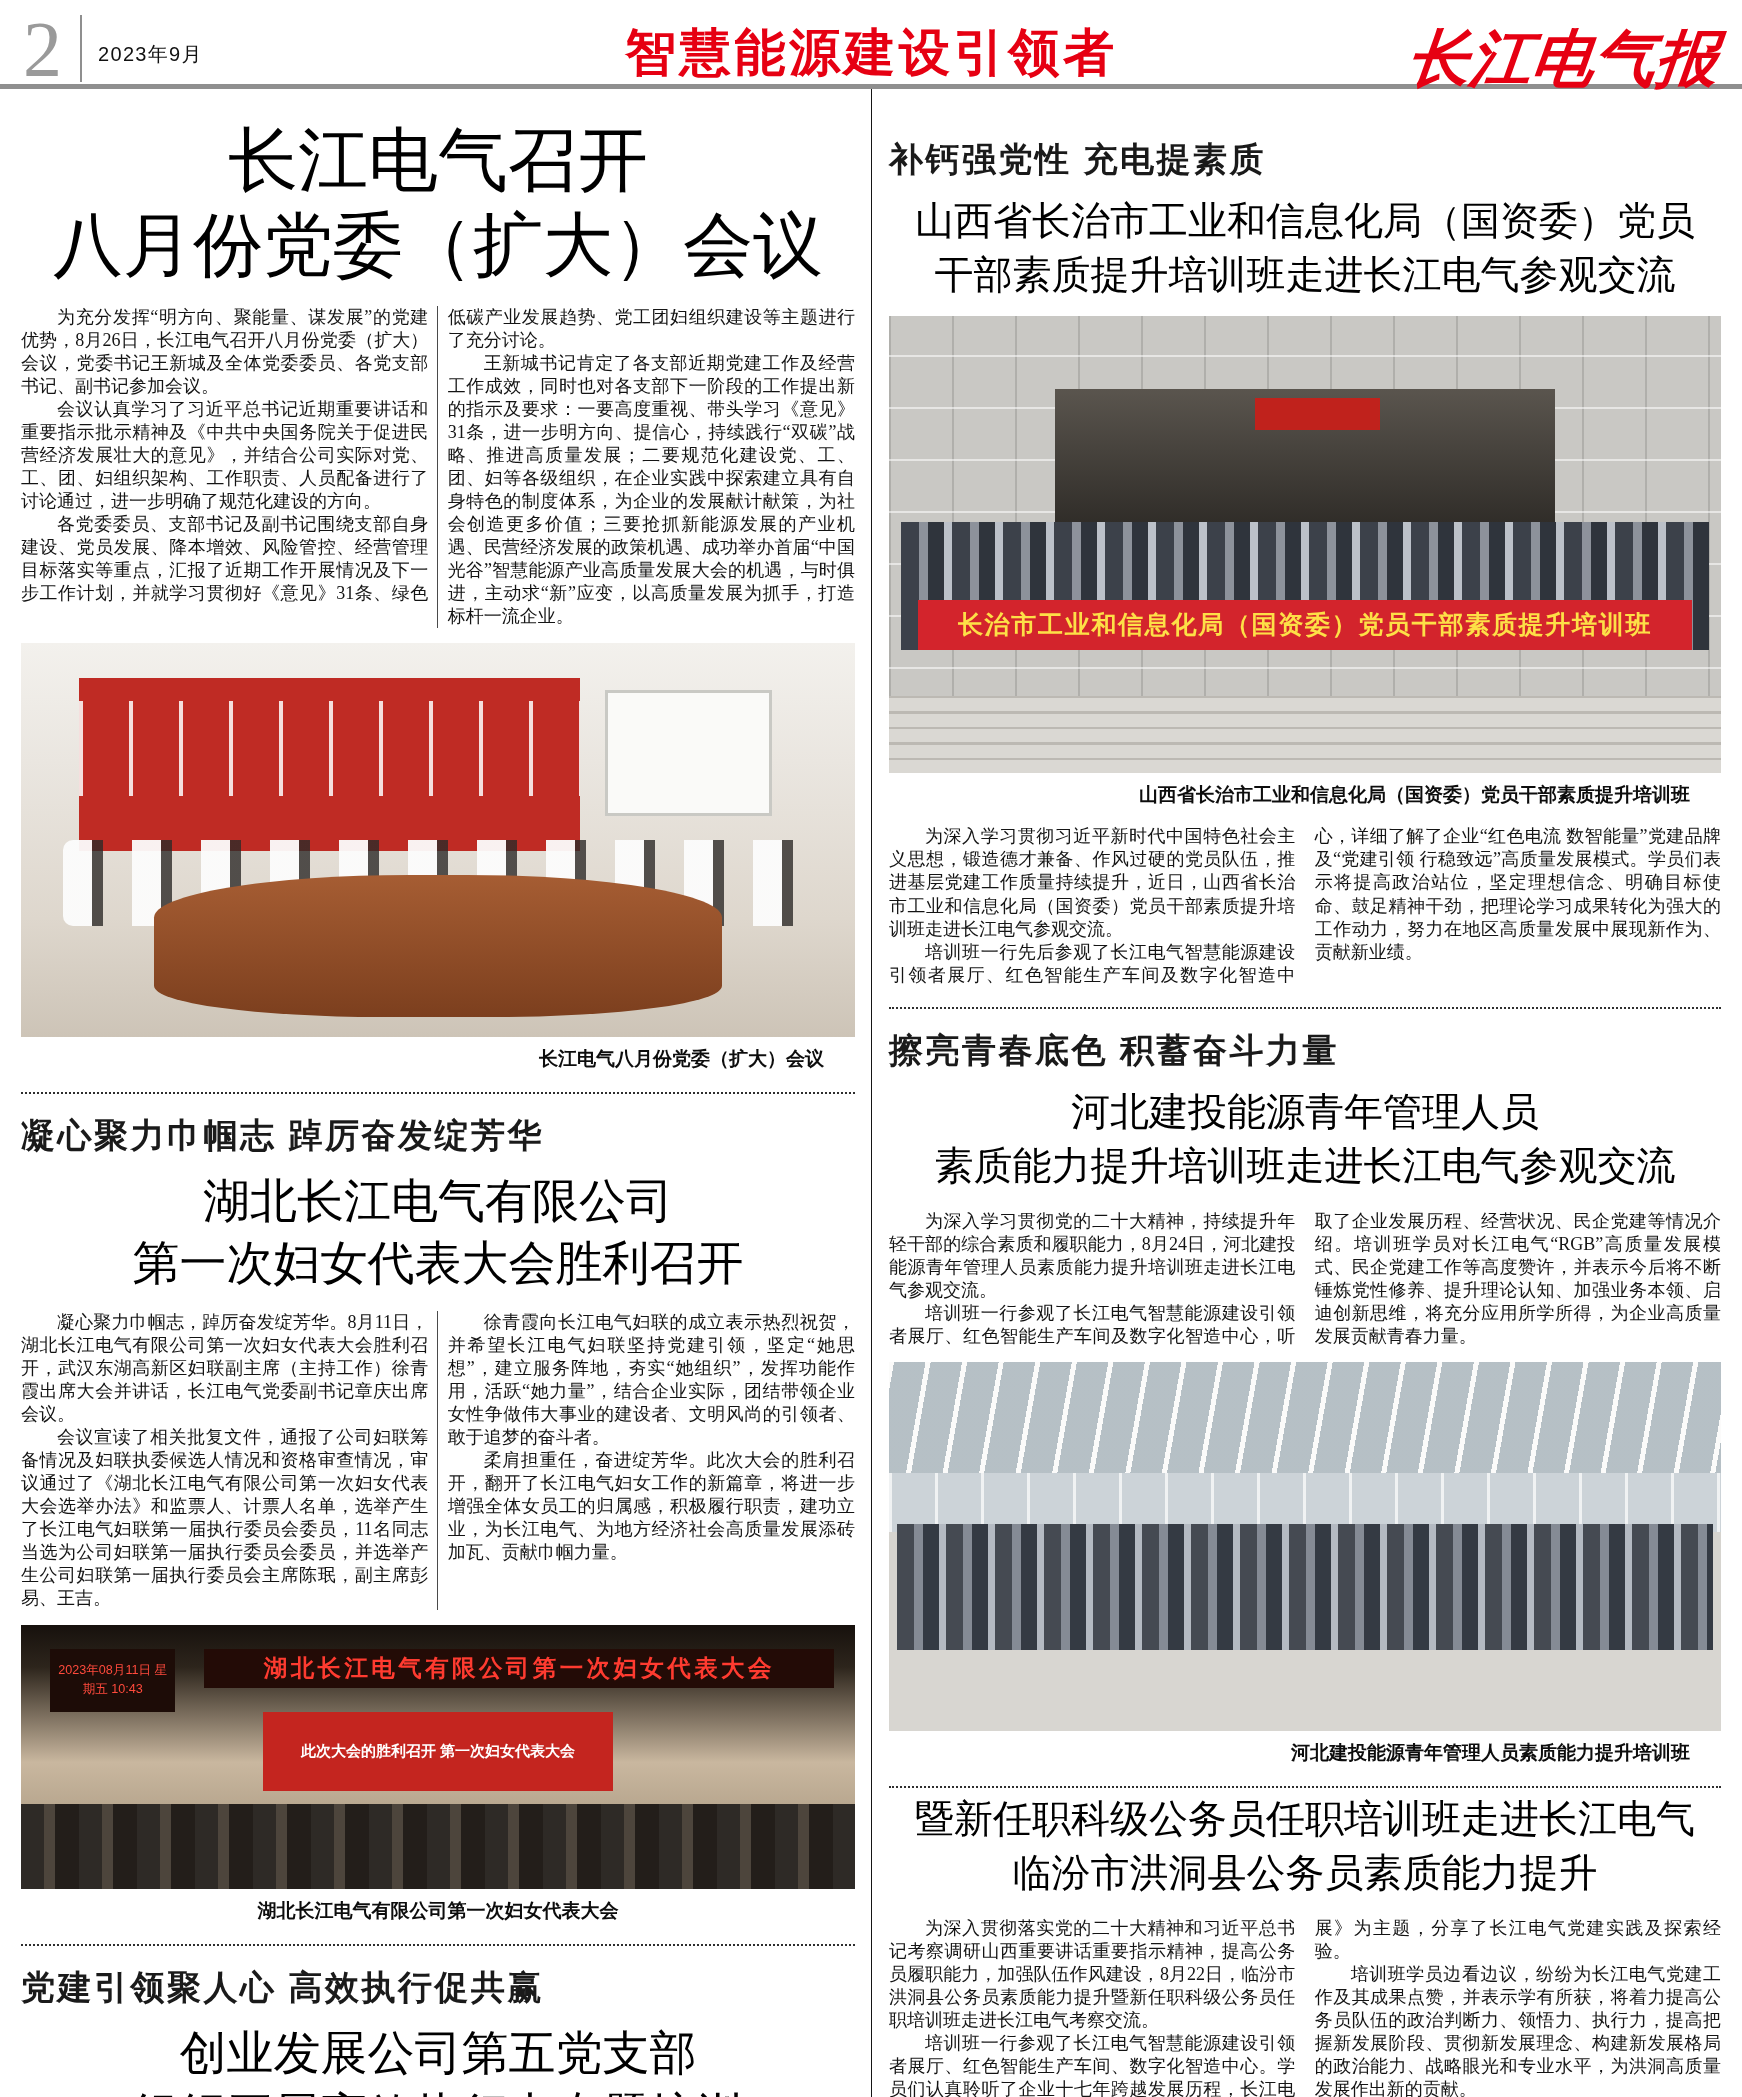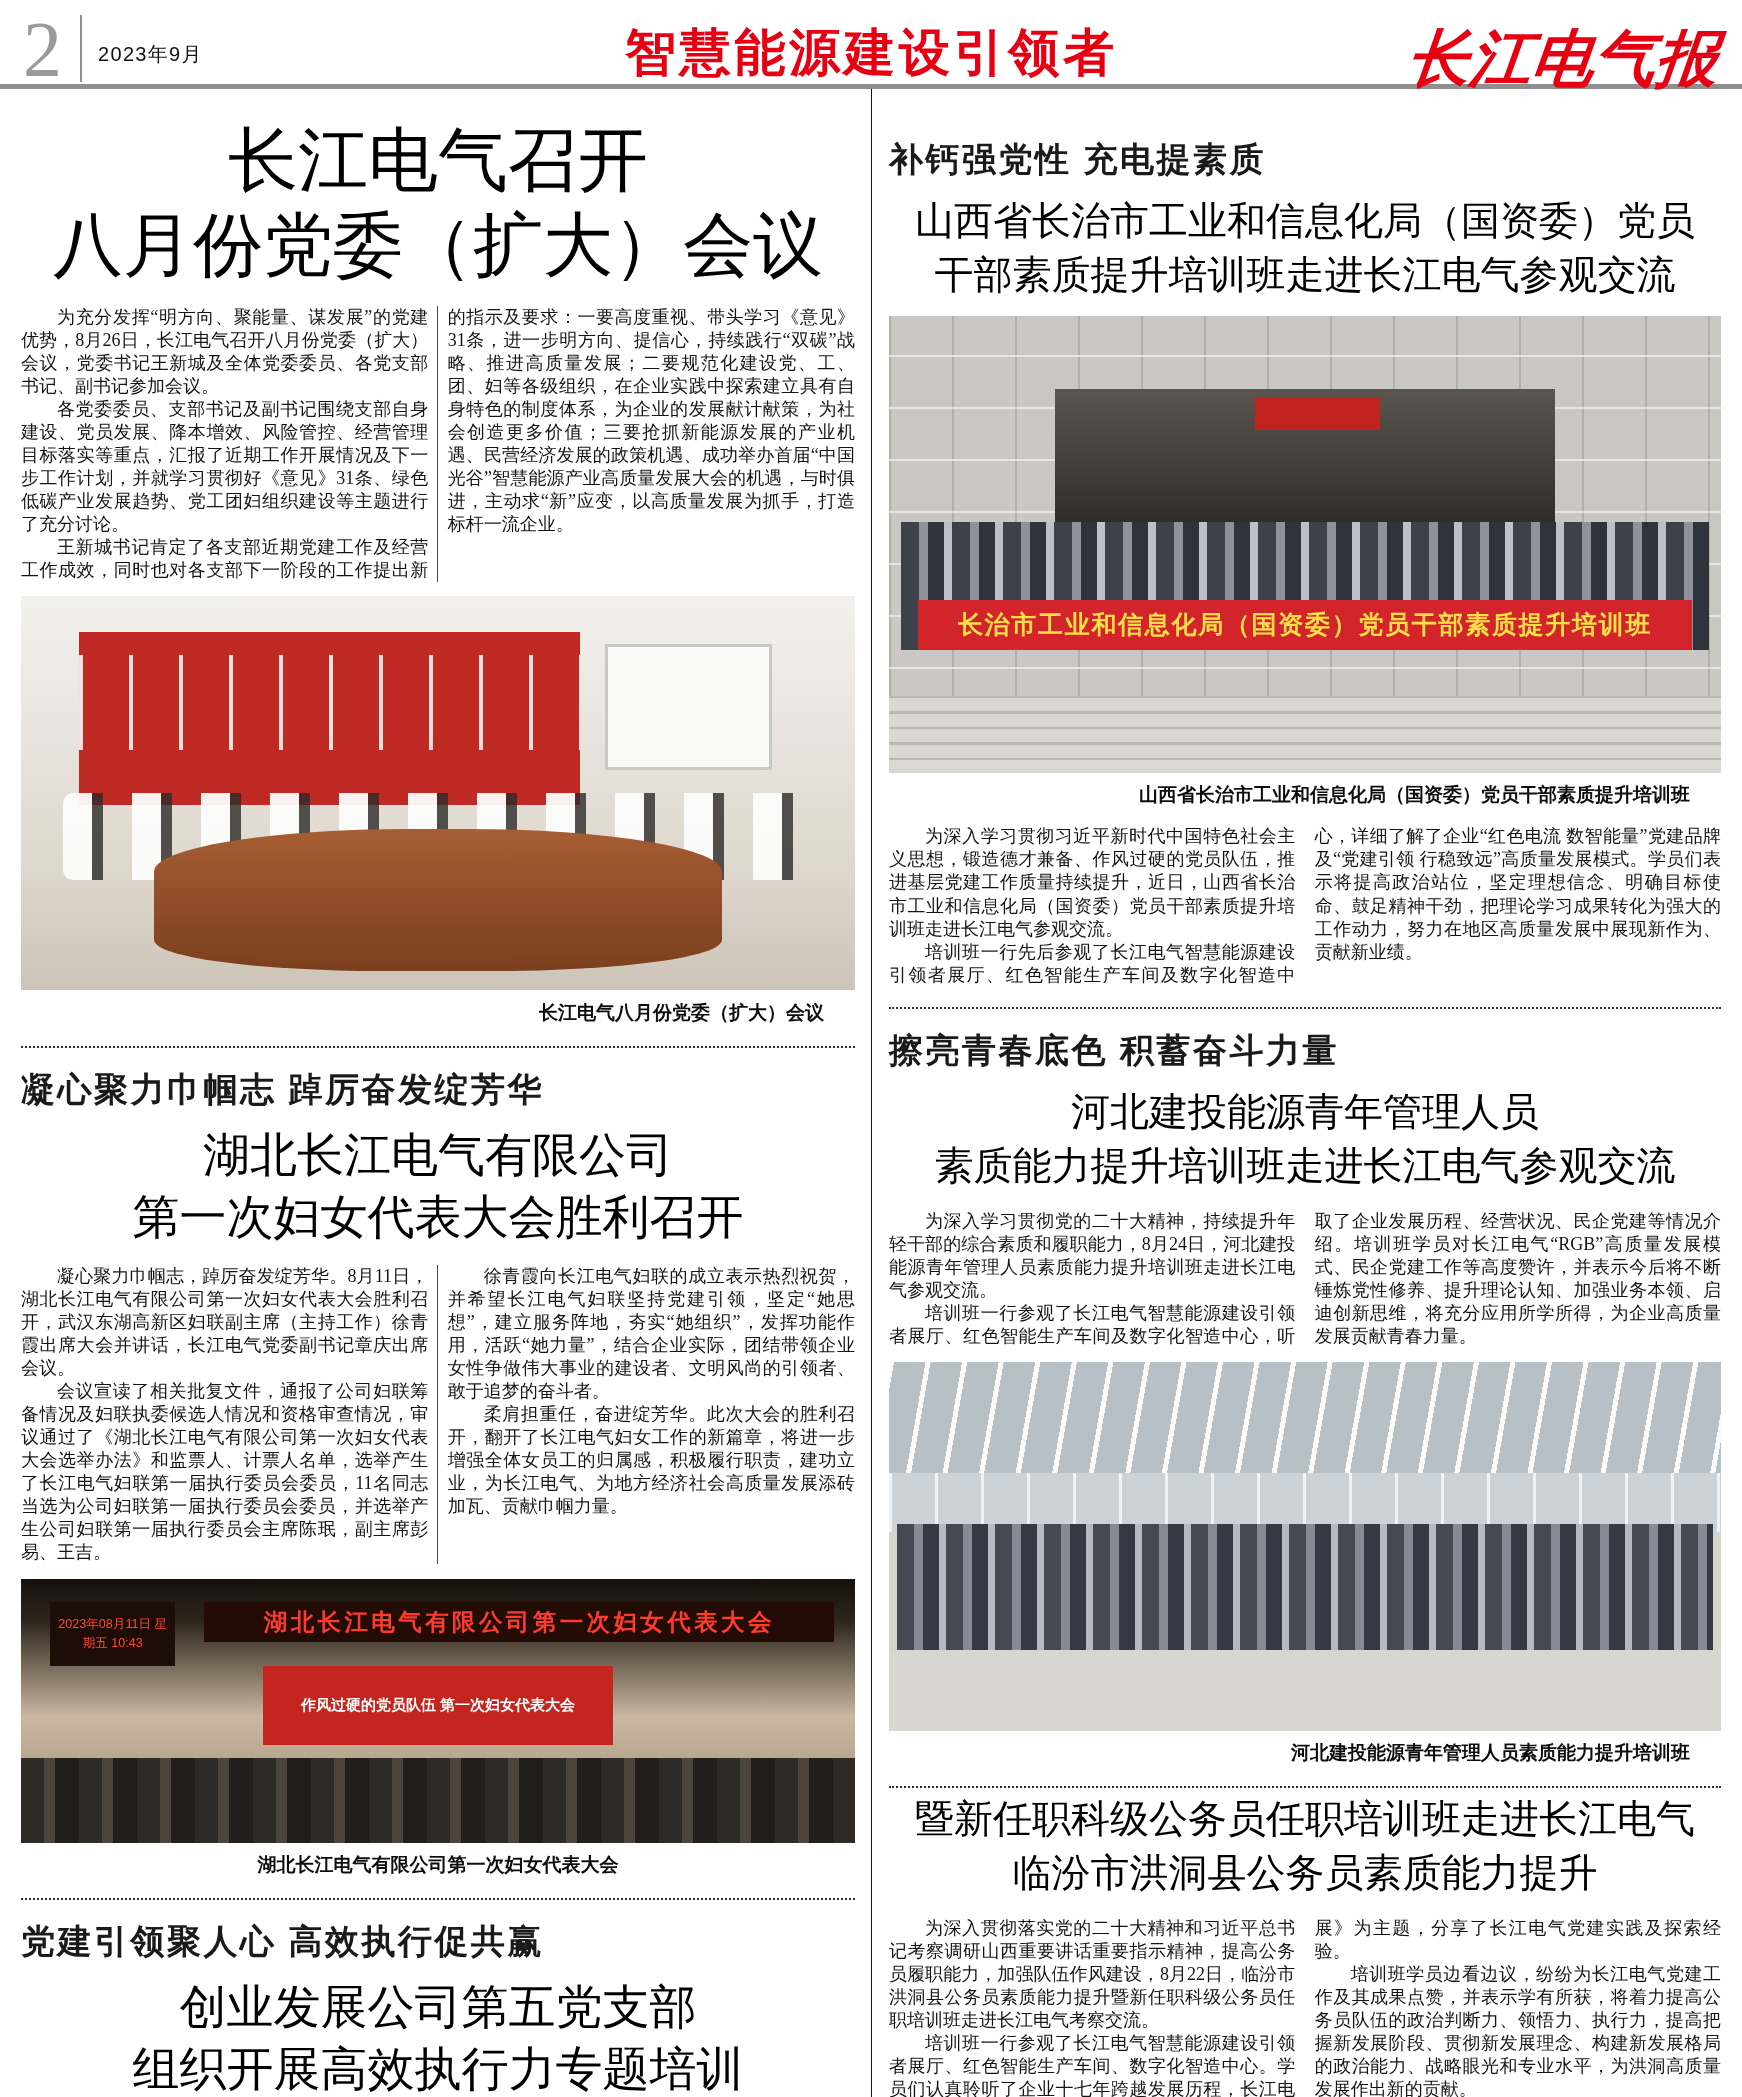--- a/index.html
+++ b/index.html
@@ -135,20 +135,21 @@
 
     <div class="col col-left">
 
       <div class="article">
         <div class="headline xl">
           <div>长江电气召开</div>
           <div>八月份党委（扩大）会议</div>
         </div>
         <div class="body ruled">
           <p>为充分发挥“明方向、聚能量、谋发展”的党建优势，8月26日，长江电气召开八月份党委（扩大）会议，党委书记王新城及全体党委委员、各党支部书记、副书记参加会议。</p>
+          <p>会议认真学习了习近平总书记近期重要讲话和重要指示批示精神及《中共中央国务院关于促进民营经济发展壮大的意见》，并结合公司实际对党、工、团、妇组织架构、工作职责、人员配备进行了讨论通过，进一步明确了规范化建设的方向。</p>
           <p>各党委委员、支部书记及副书记围绕支部自身建设、党员发展、降本增效、风险管控、经营管理目标落实等重点，汇报了近期工作开展情况及下一步工作计划，并就学习贯彻好《意见》31条、绿色低碳产业发展趋势、党工团妇组织建设等主题进行了充分讨论。</p>
           <p>王新城书记肯定了各支部近期党建工作及经营工作成效，同时也对各支部下一阶段的工作提出新的指示及要求：一要高度重视、带头学习《意见》31条，进一步明方向、提信心，持续践行“双碳”战略、推进高质量发展；二要规范化建设党、工、团、妇等各级组织，在企业实践中探索建立具有自身特色的制度体系，为企业的发展献计献策，为社会创造更多价值；三要抢抓新能源发展的产业机遇、民营经济发展的政策机遇、成功举办首届“中国光谷”智慧能源产业高质量发展大会的机遇，与时俱进，主动求“新”应变，以高质量发展为抓手，打造标杆一流企业。</p>
         </div>
         <div class="photo p1">
           <div class="ph p1-redwall"></div>
           <div class="ph p1-screen"></div>
           <div class="ph p1-people"></div>
           <div class="ph p1-table"></div>
         </div>
         <div class="caption right">长江电气八月份党委（扩大）会议</div>
@@ -164,21 +165,21 @@
         </div>
         <div class="body ruled">
           <p>凝心聚力巾帼志，踔厉奋发绽芳华。8月11日，湖北长江电气有限公司第一次妇女代表大会胜利召开，武汉东湖高新区妇联副主席（主持工作）徐青霞出席大会并讲话，长江电气党委副书记章庆出席会议。</p>
           <p>会议宣读了相关批复文件，通报了公司妇联筹备情况及妇联执委候选人情况和资格审查情况，审议通过了《湖北长江电气有限公司第一次妇女代表大会选举办法》和监票人、计票人名单，选举产生了长江电气妇联第一届执行委员会委员，11名同志当选为公司妇联第一届执行委员会委员，并选举产生公司妇联第一届执行委员会主席陈珉，副主席彭易、王吉。</p>
           <p>徐青霞向长江电气妇联的成立表示热烈祝贺，并希望长江电气妇联坚持党建引领，坚定“她思想”，建立服务阵地，夯实“她组织”，发挥功能作用，活跃“她力量”，结合企业实际，团结带领企业女性争做伟大事业的建设者、文明风尚的引领者、敢于追梦的奋斗者。</p>
           <p>柔肩担重任，奋进绽芳华。此次大会的胜利召开，翻开了长江电气妇女工作的新篇章，将进一步增强全体女员工的归属感，积极履行职责，建功立业，为长江电气、为地方经济社会高质量发展添砖加瓦、贡献巾帼力量。</p>
         </div>
         <div class="photo p2">
           <div class="ph p2-clock">2023年08月11日 星期五 10:43</div>
           <div class="ph p2-led">湖北长江电气有限公司第一次妇女代表大会</div>
-          <div class="ph p2-backdrop">作风过硬的党员队伍 第一次妇女代表大会</div>
+          <div class="ph p2-backdrop">此次大会的胜利召开 第一次妇女代表大会</div>
           <div class="ph p2-audience"></div>
         </div>
         <div class="caption center">湖北长江电气有限公司第一次妇女代表大会</div>
       </div>
 
       <div class="dotted"></div>
 
       <div class="article">
         <div class="kicker">党建引领聚人心 高效执行促共赢</div>
         <div class="headline lg">

